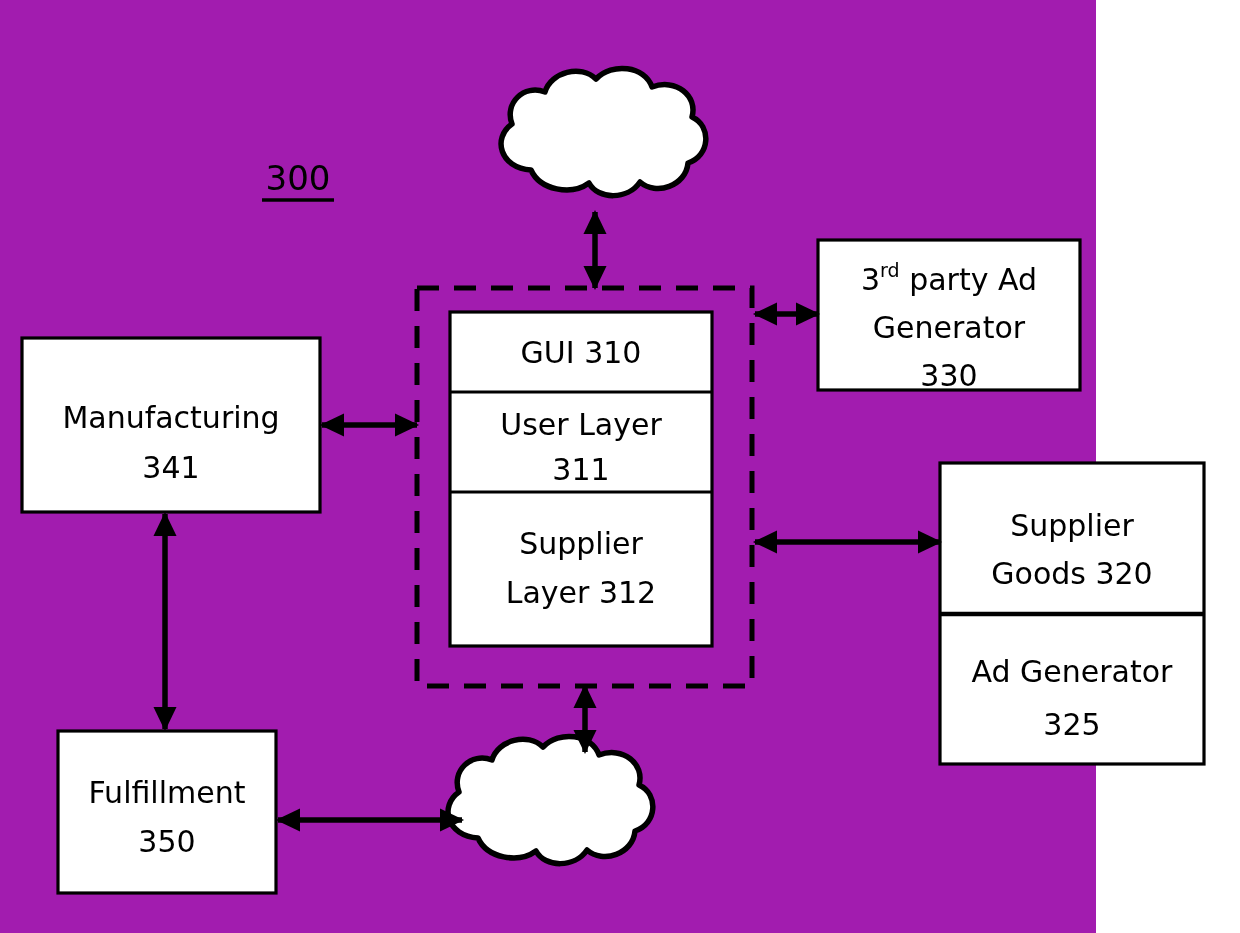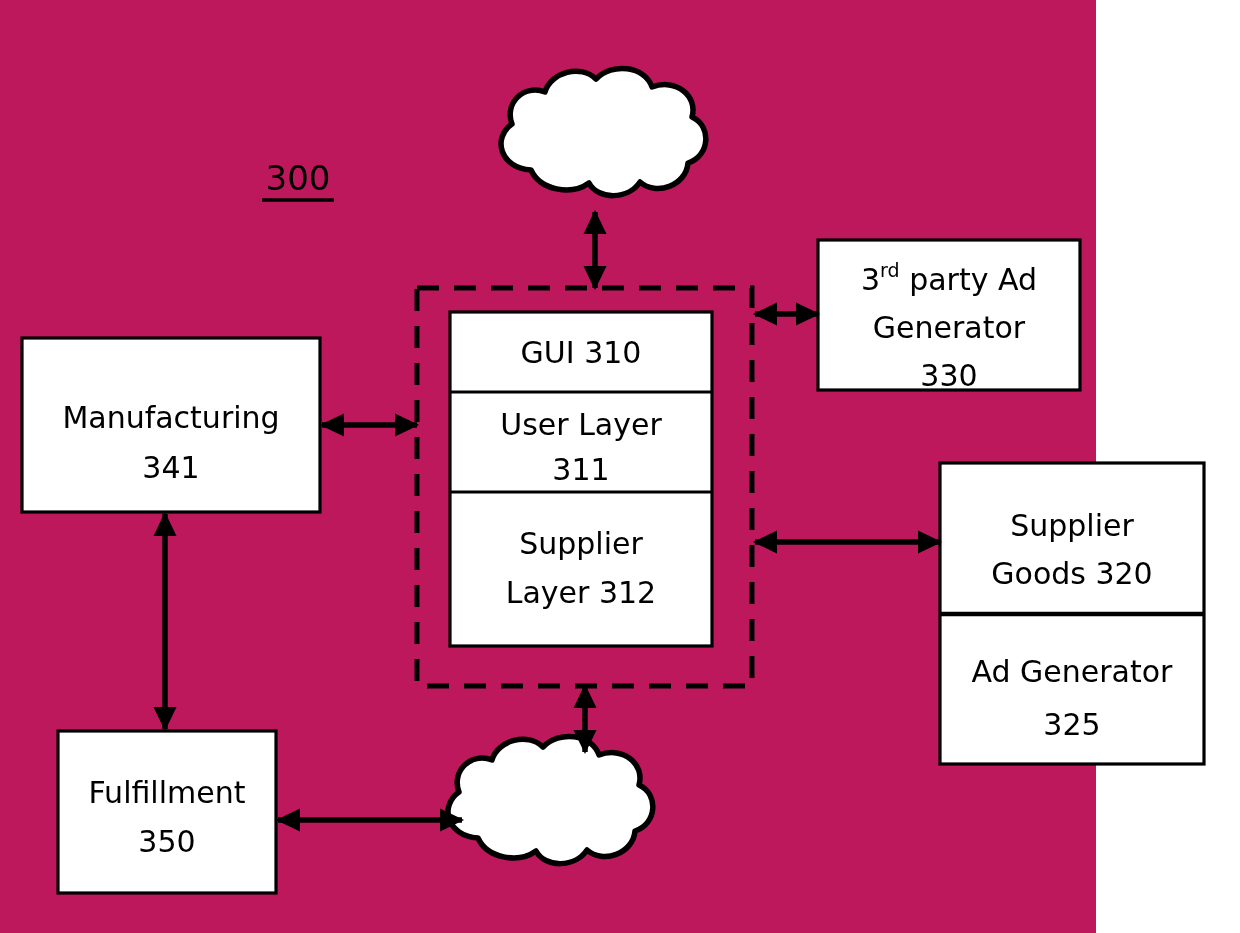--- a/index.html
+++ b/index.html
@@ -10,21 +10,21 @@
   body {
     font-family: "DejaVu Sans", "Liberation Sans", sans-serif;
     width: 1240px;
     height: 933px;
     overflow: hidden;
   }
   #figure-root {
     position: relative;
     width: 1096px;
     height: 933px;
-    background: #be185d;
+    background: #a21caf;
   }
   svg.diagram {
     display: block;
     width: 1240px;
     height: 933px;
   }
   .box-text {
     font-family: "DejaVu Sans", "Liberation Sans", sans-serif;
     font-size: 30px;
     fill: #000000;

